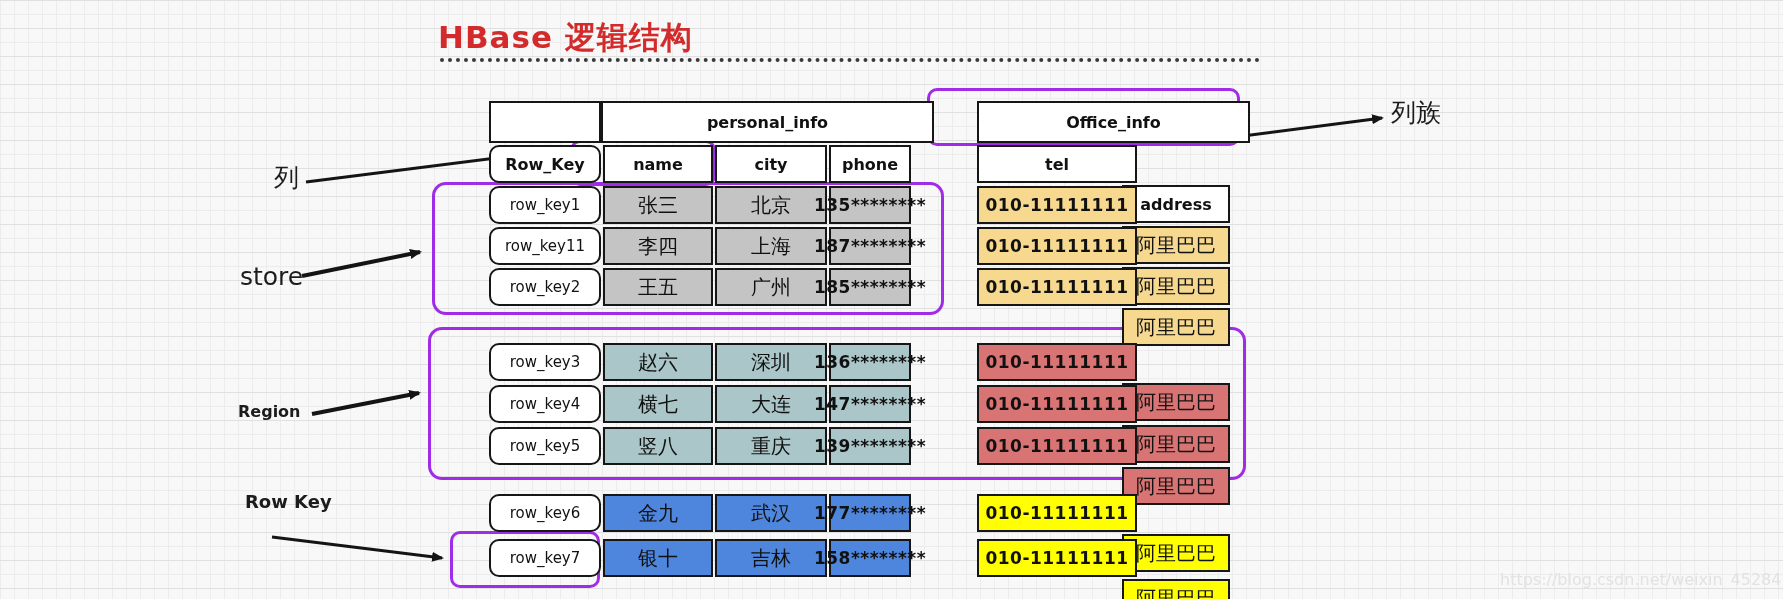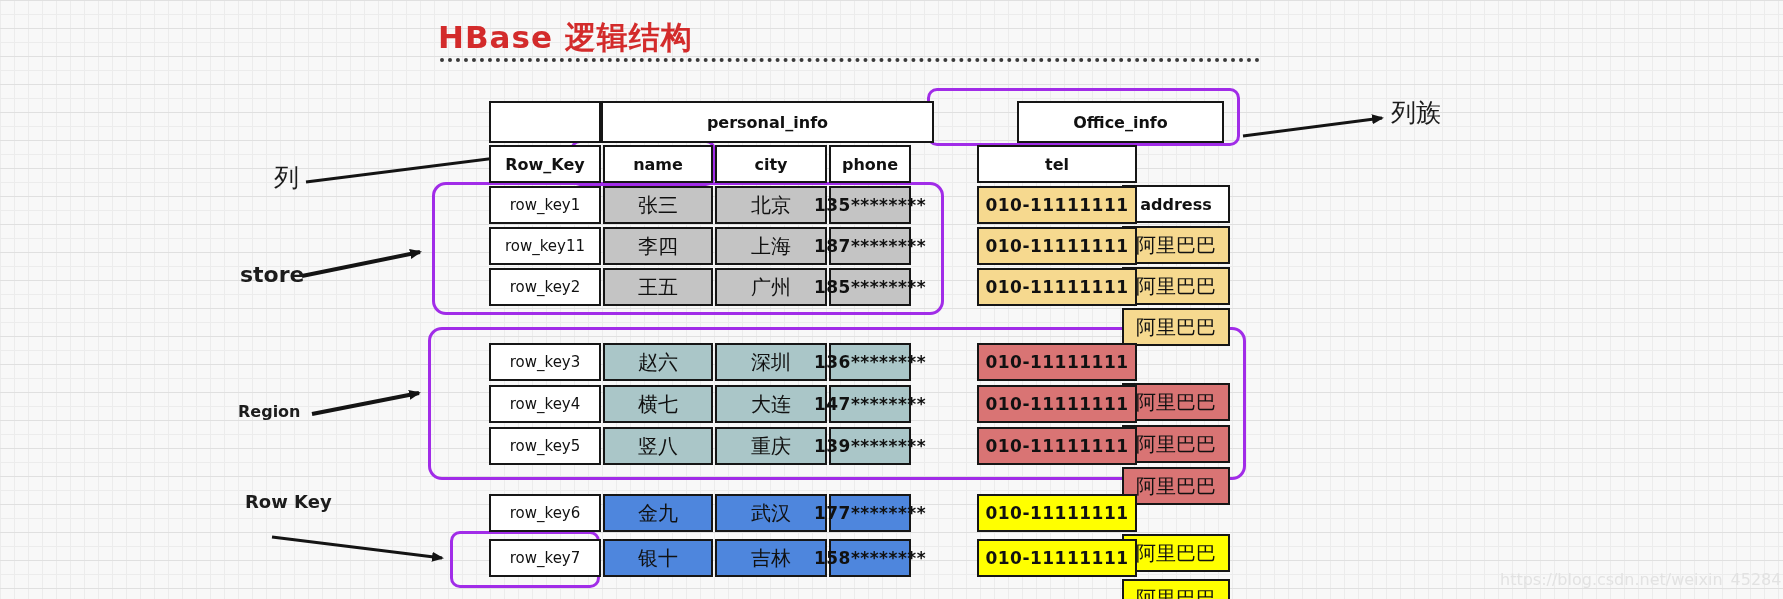--- a/index.html
+++ b/index.html
@@ -30,43 +30,43 @@
   .box-name{left:570px;top:140px;width:146px;height:46px;}
   .box-store{left:432px;top:182px;width:512px;height:133px;border-radius:14px;}
   .box-region{left:428px;top:327px;width:818px;height:153px;border-radius:14px;}
   .box-rowkey7{left:450px;top:531px;width:150px;height:57px;}
   .row{position:absolute;left:12px;width:1783px;height:38px;}
   .cell{
     position:absolute;top:0;height:100%;box-sizing:border-box;
     border:2px solid #161616;background:#fff;color:#111;
     display:flex;align-items:center;justify-content:center;white-space:nowrap;
   }
-  .col-rowkey{left:477px;width:112px;}
+  .col-rowkey{left:477px;width:112px;border-radius:10px;}
   .col-name{left:591px;width:110px;}
   .col-city{left:703px;width:112px;}
   .col-phone{left:817px;width:82px;}
   .col-tel{left:965px;width:160px;}
   .col-address{left:1110px;width:108px;margin-top:40px;}
   .fam-corner{left:477px;width:112px;}
   .fam-personal{left:589px;width:333px;}
-  .fam-office{left:965px;width:207px;margin-left:40px;}
+  .fam-office{left:965px;width:273px;}
   .hdr{font-size:16px;font-weight:bold;}
   .rk{font-size:15px;font-weight:normal;}
   .cn{font-size:20px;}
   .ph{font-size:17px;font-weight:bold;letter-spacing:0.5px;}
   .bg-gray{background:#c4c4c4;}
   .bg-teal{background:#aac6c8;}
   .bg-blue{background:#4e86dd;}
   .bg-orange{background:#f6d98f;}
   .bg-red{background:#d97474;}
   .bg-yellow{background:#ffff00;}
   .lbl{position:absolute;color:#1c1c1c;}
   .lbl-col{left:274px;top:161px;font-size:25px;}
   .lbl-colfam{left:1391px;top:96px;font-size:25px;}
-  .lbl-store{left:240px;top:262px;font-size:22px;font-weight:bold;}
+  .lbl-store{left:240px;top:262px;font-size:25px;font-weight:normal;}
   .lbl-region{left:238px;top:402px;font-size:16px;font-weight:bold;}
   .lbl-rowkey{left:245px;top:491px;font-size:18px;font-weight:bold;}
   .watermark{
     position:absolute;left:1500px;top:570px;font-size:16px;color:#e2e2e2;
     white-space:nowrap;
   }
 </style>
 </head>
 <body>
 

